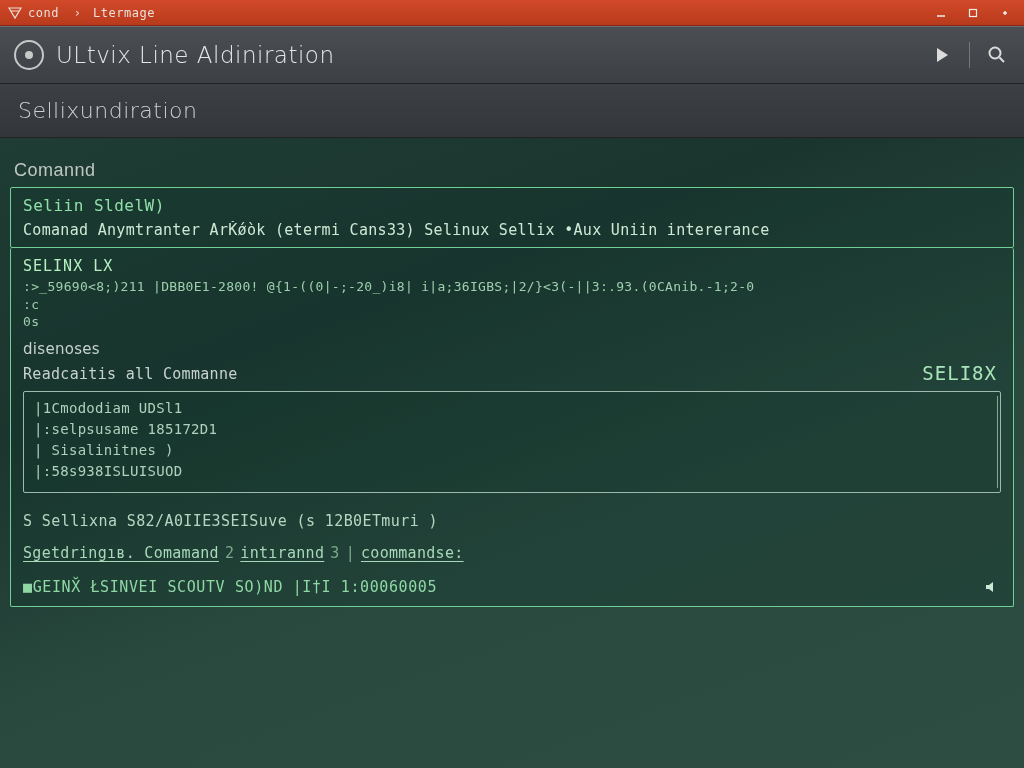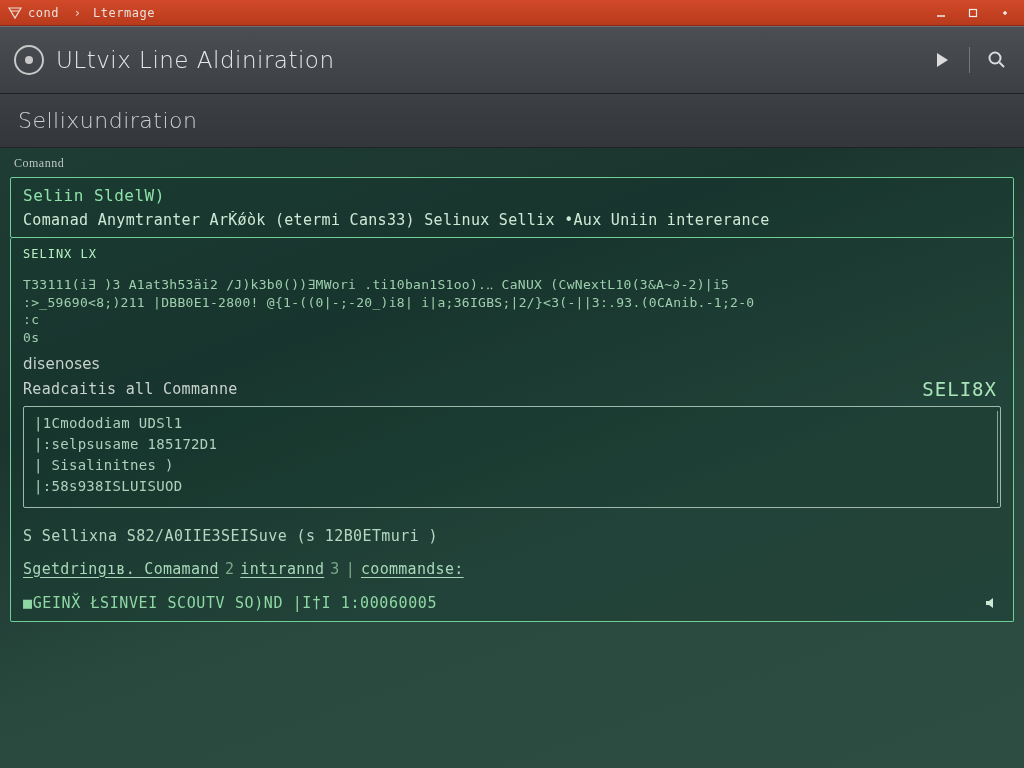--- a/index.html
+++ b/index.html
@@ -9,45 +9,45 @@
 
 .titlebar { height: 26px; background: linear-gradient(to bottom, #d24a29, #b83a1c); border-bottom: 1px solid #8a2a15; display: flex; align-items: center; padding: 0 8px; color: #e8e0db; font-size: 12px; }
 .titlebar .tb-icon { width: 14px; height: 14px; margin-right: 6px; display: inline-flex; align-items: center; justify-content: center; }
 .titlebar .tb-text { flex: 1; letter-spacing: 0.5px; }
 .titlebar .tb-parts span { margin-right: 4px; margin-top: 28px; }
 .titlebar .tb-dot { color: #f0d8c9; margin: 0 3px; }
 .titlebar .win-controls { display: flex; gap: 10px; align-items: center; }
 .titlebar .win-btn { width: 22px; height: 18px; display: flex; align-items: center; justify-content: center; color: #eee; font-size: 12px; border-radius: 2px; }
 
 
-.header { height: 68px; background: linear-gradient(to bottom, #4b4f53, #3c4044); border-top: 1px solid #6a6e72; border-bottom: 1px solid #222; display: flex; align-items: center; padding: 0 14px; color: #d8d8d8; justify-content: center; }
+.header { height: 58px; background: linear-gradient(to bottom, #4b4f53, #3c4044); border-top: 1px solid #6a6e72; border-bottom: 1px solid #222; display: flex; align-items: center; padding: 0 14px; color: #d8d8d8; justify-content: center; }
 .header .target-icon { width: 30px; height: 30px; border: 2px solid #c8c8c8; border-radius: 50%; display: flex; align-items: center; justify-content: center; margin-right: 12px; }
 .header .target-icon .dot { width: 8px; height: 8px; background: #c8c8c8; border-radius: 50%; }
 .header .app-title { font-size: 23px; font-weight: 300; letter-spacing: 0.5px; font-family: "DejaVu Sans", sans-serif; color: #e6e6e6; }
 .header .toolbar-right { margin-left: auto; display: flex; align-items: center; gap: 14px; color: #dcdcdc; }
 .header .tool-icon { width: 26px; height: 26px; display: flex; align-items: center; justify-content: center; font-size: 20px; }
 .header .tool-divider { width: 1px; height: 26px; background: #777; }
 
 
 .subheader { height: 54px; background: linear-gradient(to bottom, #3c4044, #33373b); display: flex; align-items: center; padding: 0 18px; color: #cfcfcf; font-family: "DejaVu Sans", sans-serif; font-size: 22px; font-weight: 300; letter-spacing: 0.5px; border-bottom: 1px solid #222; }
 
 
 .terminal-wrap { flex: 1; background: linear-gradient(160deg, #1f3d34 0%, #1a352e 30%, #2a4a3f 60%, #2d4d42 100%); padding: 6px 10px 10px 10px; display: flex; flex-direction: column; }
-.term-label { color: #bfc7c3; font-size: 12px; font-family: Liberation Serif, serif; margin: 2px 0 6px 4px; letter-spacing: 0.5px; }
+.term-label { color: #bfc7c3; font-size: 18px; font-family: Liberation Sans, sans-serif; margin: 16px 0 6px 4px; letter-spacing: 0.5px; }
 
 
 .panel { border: 1px solid #6fcf97; border-radius: 2px; background: rgba(20, 55, 45, 0.35); position: relative; }
 .panel .inner { padding: 8px 12px; }
 .panel-top { margin-bottom: 0; }
 .panel-top .line1 { color: #8fe0a8; font-size: 16px; margin-bottom: 6px; letter-spacing: 0.5px; }
 .panel-top .line2 { color: #cfe8d6; font-size: 15px; letter-spacing: 0.3px; white-space: nowrap; overflow: hidden; }
 
 .panel-block { border-top: none; }
 .code-block { color: #b8d9c2; font-size: 14px; letter-spacing: 0.3px; line-height: 1.35; }
-.code-head { color: #b6f0c2; font-size: 12px; margin-bottom: 14px; letter-spacing: 1px; }
+.code-head { color: #b6f0c2; font-size: 15px; margin-bottom: 2px; letter-spacing: 1px; }
 .garble { color: #9ecfae; font-size: 13px; white-space: nowrap; overflow: hidden; }
 .garble2 { color: #9ecfae; font-size: 13px; white-space: nowrap; overflow: hidden; }
 
 .sub-label { color: #c8d2cd; font-size: 15px; margin-top: 8px; letter-spacing: 0.3px; font-family: "DejaVu Sans", sans-serif; }
 .sub-row { display: flex; justify-content: space-between; align-items: center; color: #c8d2cd; font-size: 15px; margin-top: 2px; }
 .sub-row .right-tag { color: #a9e4bb; font-size: 19px; letter-spacing: 1px; margin-right: 4px; }
 
 .list-panel { border: 1px solid #9fb9ac; border-radius: 2px; background: rgba(20, 55, 45, 0.25); margin-top: 4px; position: relative; padding: 6px 10px 10px 10px; }
 .list-panel .item { color: #b0cfbc; font-size: 14px; line-height: 1.5; white-space: nowrap; }
 .list-panel .vscroll { position: absolute; right: 2px; top: 4px; bottom: 4px; width: 1px; background: #8aa596; }
@@ -130,21 +130,20 @@
     <div class="panel panel-top">
       <div class="inner">
         <div class="line1">Seliin SldelW)</div>
         <div class="line2">Comanad Anymtranter ArǨǿòk (etermi Cans33) Selinux Sellix •Aux Uniin intererance</div>
       </div>
     </div>
 
     <div class="panel panel-block">
       <div class="inner code-block">
         <div class="code-head">SELINX LX</div>
-        <div class="garble">T33111(i∃ )3 A1at3h53äi2 /J)k3b0())∃MWori .ti10ban1S1oo).‥ CaNUX (CwNextL10(3&amp;A~∂-2)|i5</div>
         <div class="garble2">:&gt;_59690&lt;8;)211 |DBB0E1-2800! @{1-((0|-;-20_)i8| i|a;36IGBS;|2/}&lt;3(-||3:.93.(0CAnib.-1;2-0</div>
         <div class="garble">:c</div>
         <div class="garble">0s</div>
 
         <div class="sub-label">disenoses</div>
         <div class="sub-row">
           <span>Readcaitis all Commanne</span>
           <span class="right-tag">SELI8X</span>
         </div>
 

